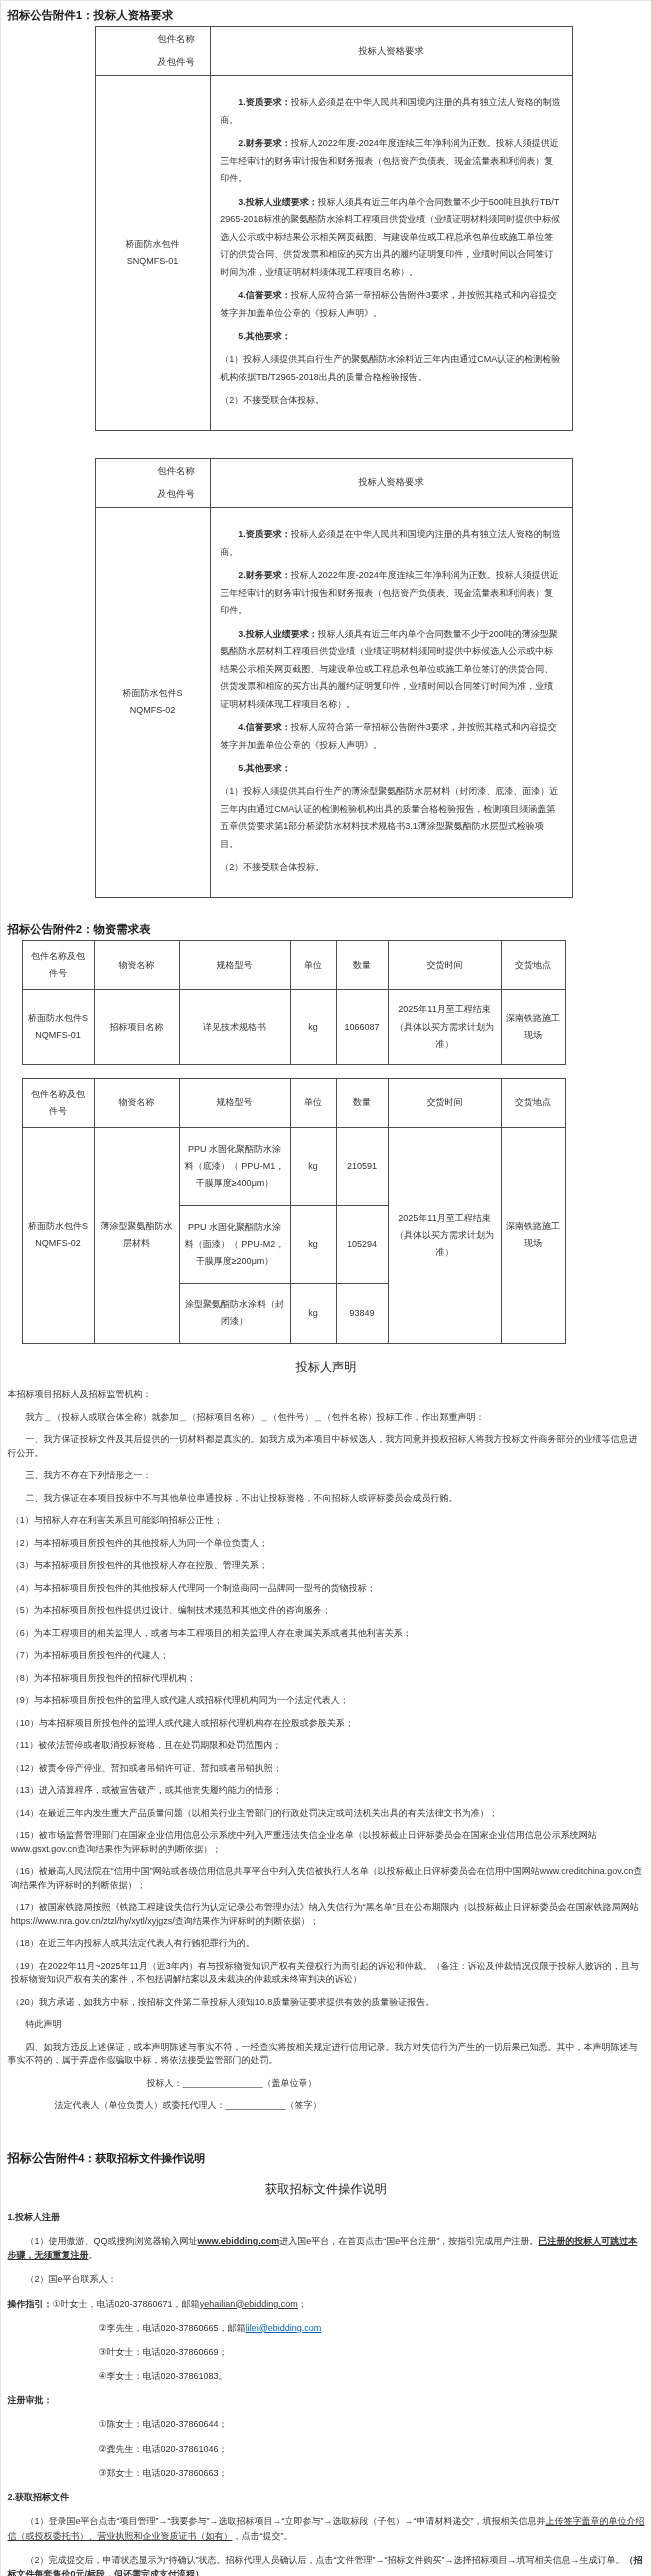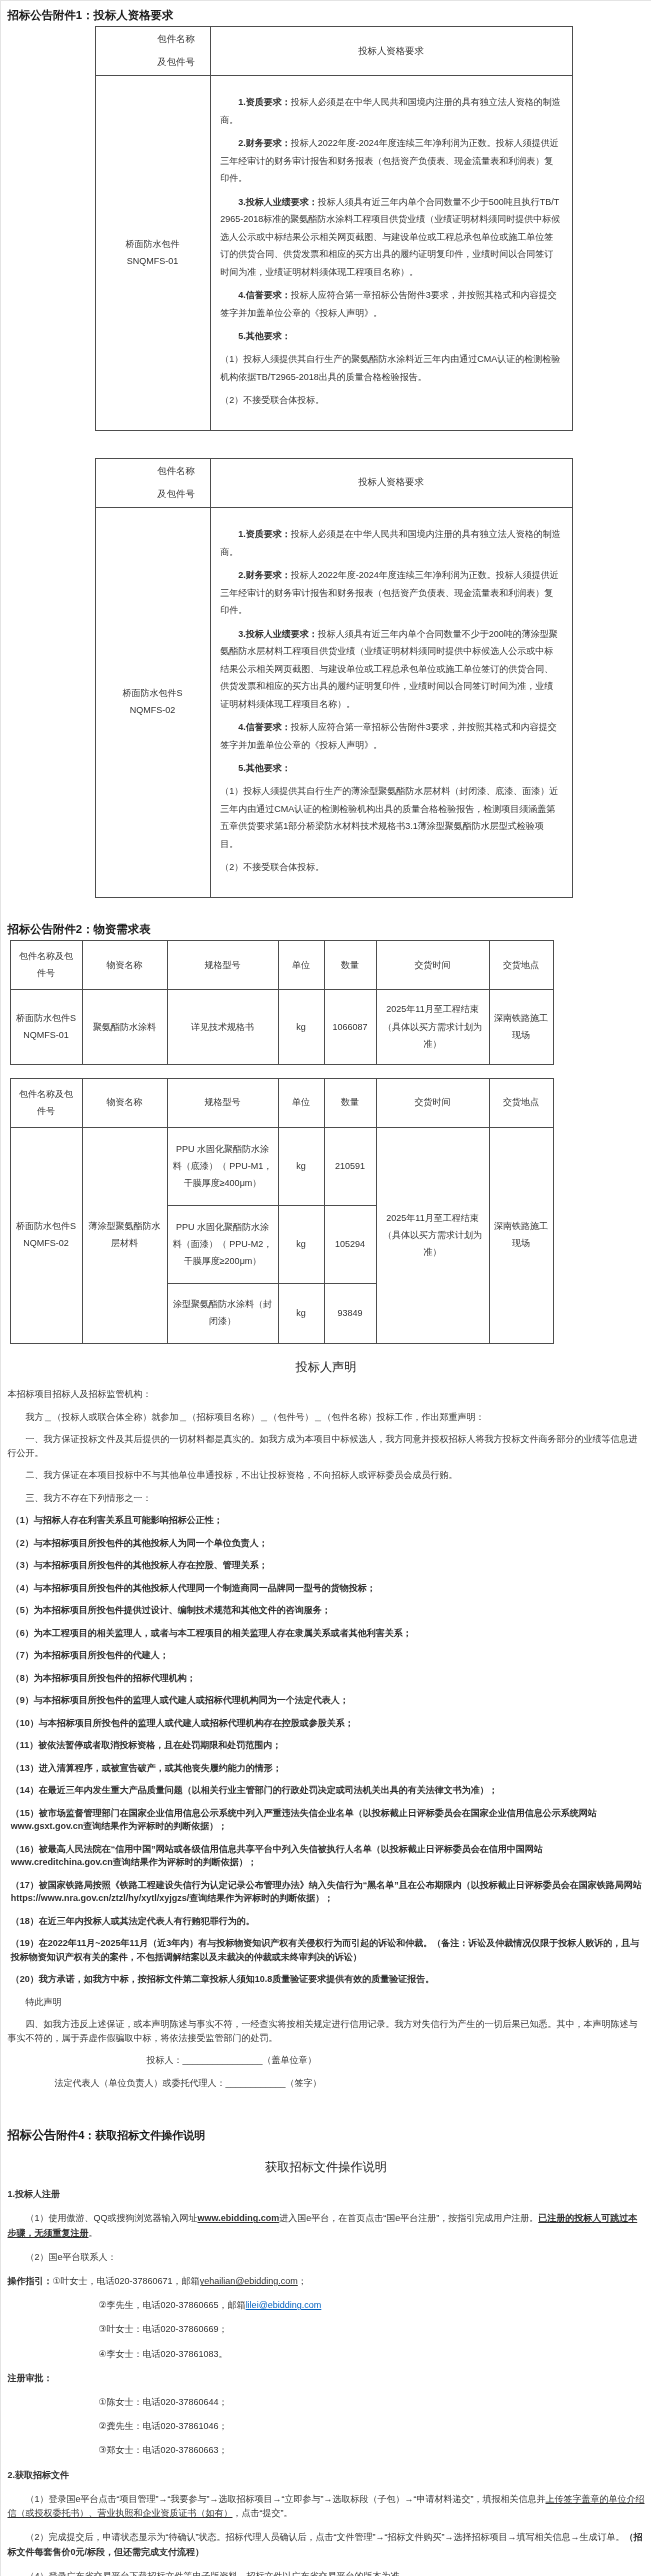--- a/index.html
+++ b/index.html
@@ -26,33 +26,33 @@
   .para.noind{text-indent:0;}
 
   
   .s-p{}
   .s-b{font-weight:bold;}
   .s-bu{font-weight:bold;text-decoration:underline;}
   .s-u{text-decoration:underline;}
   .s-link{color:#0563c1;text-decoration:underline;}
 
   
-  .mtable{margin-left:2px;}
+  .mtable{margin-left:14px;}
   .mtable td{text-align:center;padding:3.3px 4.1px;line-height:1.9;}
   .mtable .hdr-row td{height:41px;}
   .mtable col.c1{width:72px}.mtable col.c2{width:85px}.mtable col.c3{width:111px}
   .mtable col.c4{width:46px}.mtable col.c5{width:52px}.mtable col.c6{width:113px}
   .mtable col.c7{width:64px}
 
   
   .decl{font-size:9px;line-height:1.5;}
   .doc-title{text-align:center;font-size:12.2px;font-weight:normal;color:#222;margin:14.7px 0 11.4px 0;}
   .decl p{margin:9px 0;}
   .ind2{text-indent:2em;}
-  .ind05{padding-left:3.3px;font-weight:bold;}
+  .ind05{padding-left:3.3px;}
   .sig-bidder{margin-left:139px !important;}
   .sig-rep{margin-left:47px !important;}
   .sig-date{margin-left:139px !important;}
 
   
   .att4 p{margin:9.8px 0;font-size:9px;line-height:1.6;}
   .att4 .contact{margin-left:91px;}
   .bold-line{font-weight:bold;}
 
   .gap33{height:27px;}
@@ -139,21 +139,21 @@
       <td>包件名称及包件号</td>
       <td>物资名称</td>
       <td>规格型号</td>
       <td>单位</td>
       <td>数量</td>
       <td>交货时间</td>
       <td>交货地点</td>
     </tr>
     <tr style="height:75px;">
       <td>桥面防水包件SNQMFS-01</td>
-      <td>聚氨酯防水涂料</td>
+      <td>招标项目名称</td>
       <td>详见技术规格书</td>
       <td>kg</td>
       <td>1066087</td>
       <td>2025年11月至工程结束（具体以买方需求计划为准）</td>
       <td>深南铁路施工现场</td>
     </tr>
   </tbody>
       </table>
 
   <div class="gap16"></div>
@@ -199,33 +199,34 @@
     </tr>
   </tbody>
       </table>
 
 
   <div class="decl">
     <div class="doc-title">投标人声明</div>
     <p>本招标项目招标人及招标监管机构：</p>
     <p class="ind2">我方＿（投标人或联合体全称）就参加＿（招标项目名称）＿（包件号）＿（包件名称）投标工作，作出郑重声明：</p>
     <p class="ind2">一、我方保证投标文件及其后提供的一切材料都是真实的。如我方成为本项目中标候选人，我方同意并授权招标人将我方投标文件商务部分的业绩等信息进行公开。</p>
+    <p class="ind2">三、我方不存在下列情形之一：</p>
     <p class="ind2">二、我方保证在本项目投标中不与其他单位串通投标，不出让投标资格，不向招标人或评标委员会成员行贿。</p>
-    <p class="ind2">三、我方不存在下列情形之一：</p>
     <p class="ind05">（1）与招标人存在利害关系且可能影响招标公正性；</p>
     <p class="ind05">（2）与本招标项目所投包件的其他投标人为同一个单位负责人；</p>
     <p class="ind05">（3）与本招标项目所投包件的其他投标人存在控股、管理关系；</p>
     <p class="ind05">（4）与本招标项目所投包件的其他投标人代理同一个制造商同一品牌同一型号的货物投标；</p>
     <p class="ind05">（5）为本招标项目所投包件提供过设计、编制技术规范和其他文件的咨询服务；</p>
     <p class="ind05">（6）为本工程项目的相关监理人，或者与本工程项目的相关监理人存在隶属关系或者其他利害关系；</p>
     <p class="ind05">（7）为本招标项目所投包件的代建人；</p>
     <p class="ind05">（8）为本招标项目所投包件的招标代理机构；</p>
     <p class="ind05">（9）与本招标项目所投包件的监理人或代建人或招标代理机构同为一个法定代表人；</p>
     <p class="ind05">（10）与本招标项目所投包件的监理人或代建人或招标代理机构存在控股或参股关系；</p>
     <p class="ind05">（11）被依法暂停或者取消投标资格，且在处罚期限和处罚范围内；</p>
+    <p class="ind05">（12）被责令停产停业、暂扣或者吊销许可证、暂扣或者吊销执照；</p>
     <p class="ind05">（13）进入清算程序，或被宣告破产，或其他丧失履约能力的情形；</p>
     <p class="ind05">（14）在最近三年内发生重大产品质量问题（以相关行业主管部门的行政处罚决定或司法机关出具的有关法律文书为准）；</p>
     <p class="ind05">（15）被市场监督管理部门在国家企业信用信息公示系统中列入严重违法失信企业名单（以投标截止日评标委员会在国家企业信用信息公示系统网站www.gsxt.gov.cn查询结果作为评标时的判断依据）；</p>
     <p class="ind05">（16）被最高人民法院在“信用中国”网站或各级信用信息共享平台中列入失信被执行人名单（以投标截止日评标委员会在信用中国网站www.creditchina.gov.cn查询结果作为评标时的判断依据）；</p>
     <p class="ind05">（17）被国家铁路局按照《铁路工程建设失信行为认定记录公布管理办法》纳入失信行为“黑名单”且在公布期限内（以投标截止日评标委员会在国家铁路局网站https://www.nra.gov.cn/ztzl/hy/xytl/xyjgzs/查询结果作为评标时的判断依据）；</p>
     <p class="ind05">（18）在近三年内投标人或其法定代表人有行贿犯罪行为的。</p>
     <p class="ind05">（19）在2022年11月~2025年11月（近3年内）有与投标物资知识产权有关侵权行为而引起的诉讼和仲裁。（备注：诉讼及仲裁情况仅限于投标人败诉的，且与投标物资知识产权有关的案件，不包括调解结案以及未裁决的仲裁或未终审判决的诉讼）</p>
     <p class="ind05">（20）我方承诺，如我方中标，按招标文件第二章投标人须知10.8质量验证要求提供有效的质量验证报告。</p>
     <p class="ind2">特此声明</p>
     <p class="ind2">四、如我方违反上述保证，或本声明陈述与事实不符，一经查实将按相关规定进行信用记录。我方对失信行为产生的一切后果已知悉。其中，本声明陈述与事实不符的，属于弄虚作假骗取中标，将依法接受监管部门的处罚。</p>

